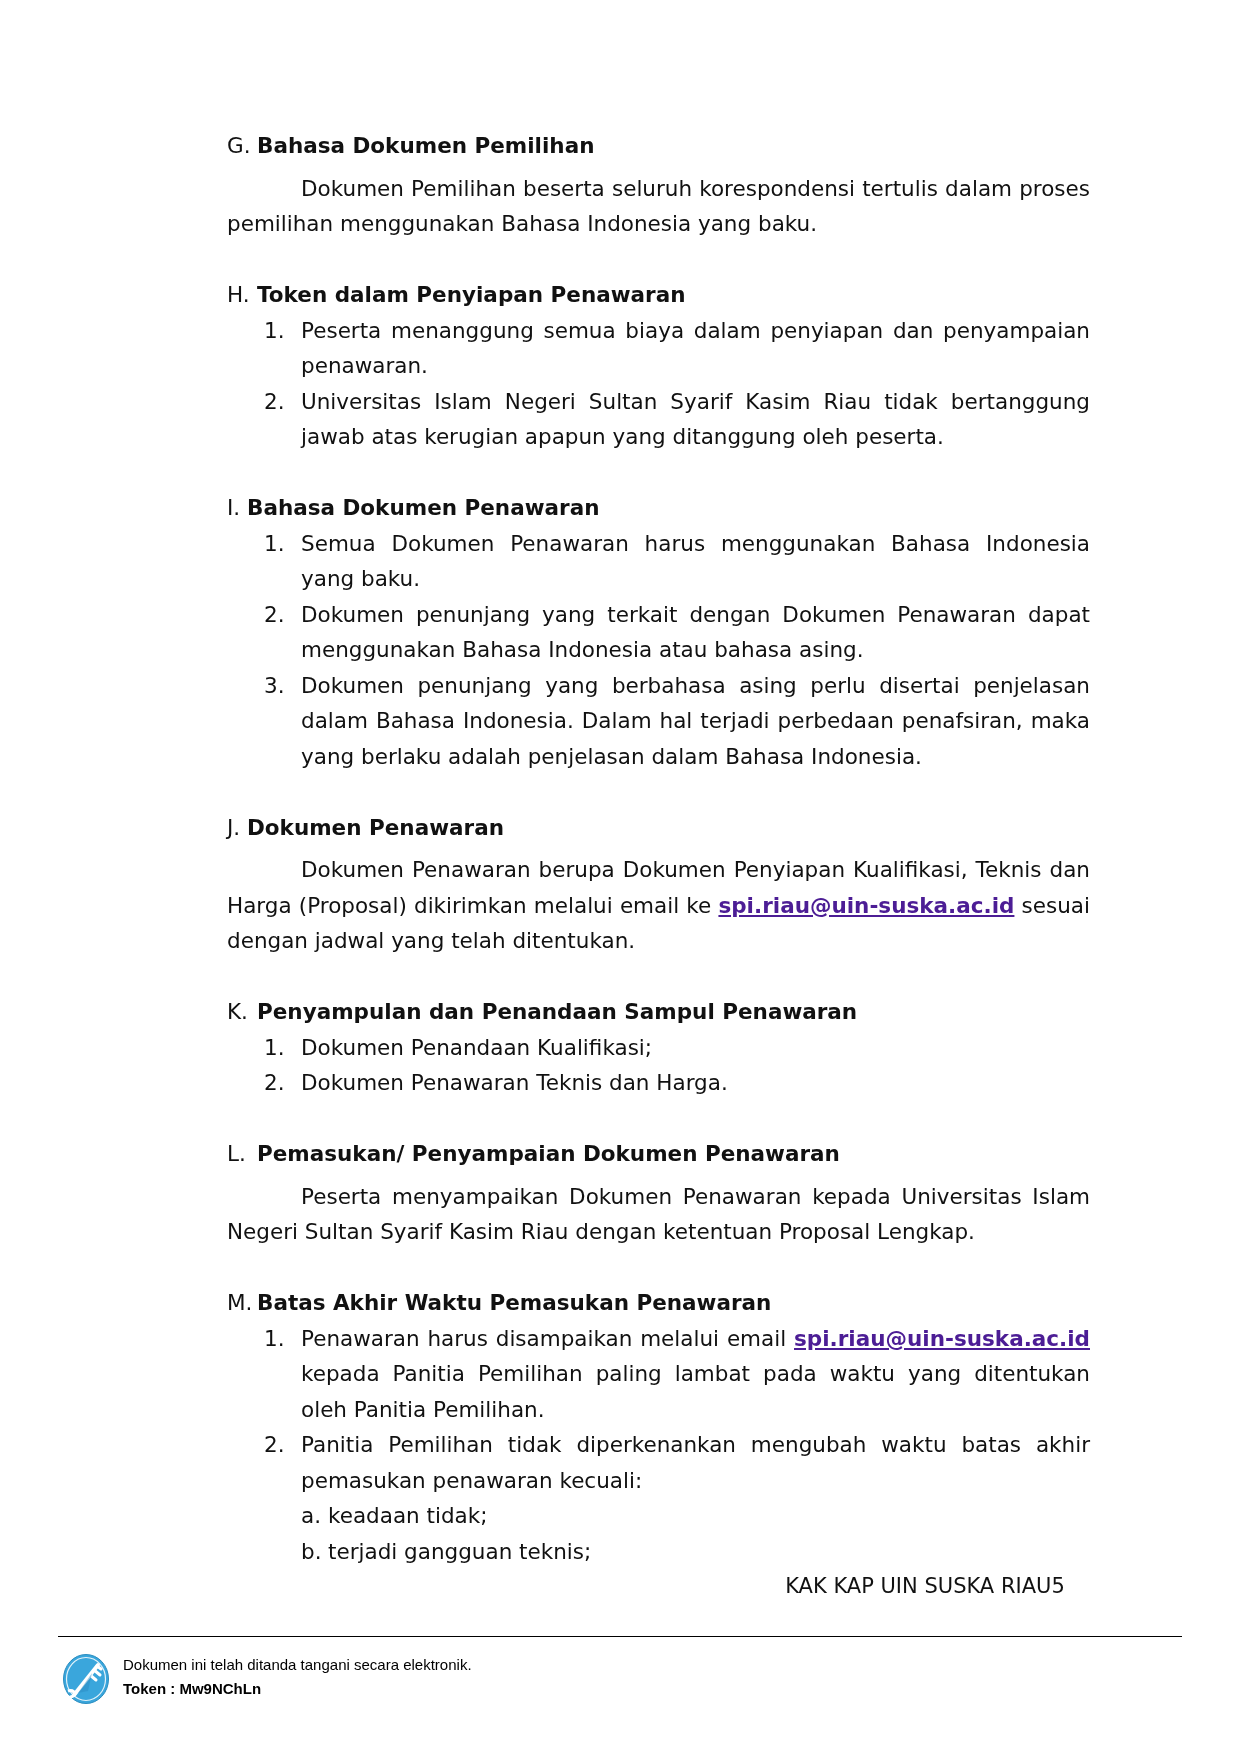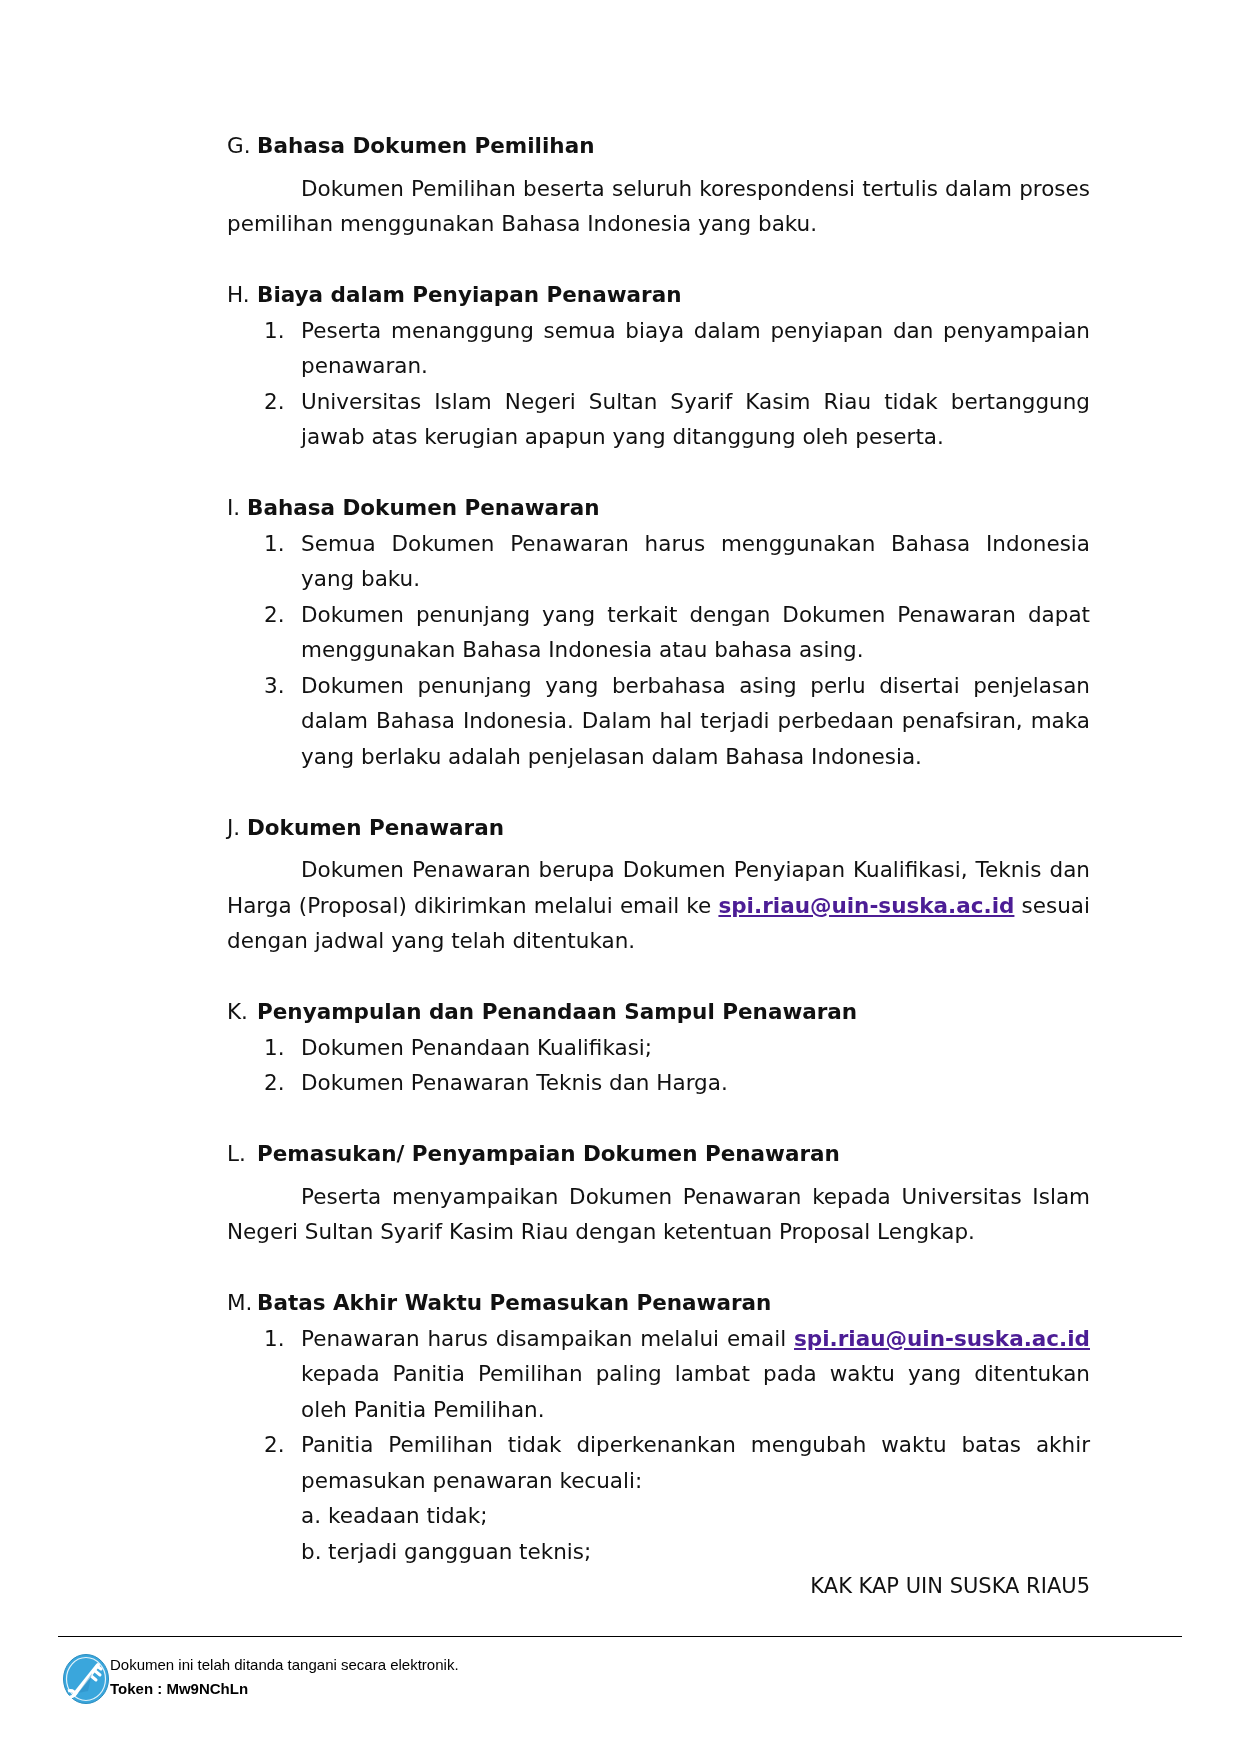--- a/index.html
+++ b/index.html
@@ -16,45 +16,45 @@
   .para.indented { text-indent: 0; padding-left: 74px; }
   ol.items { list-style: none; margin: 0; padding: 0; }
   ol.items > li { display: flex; padding-left: 37px; }
   ol.items > li .num { flex: 0 0 37px; }
   ol.items > li .txt { flex: 1; text-align: justify; }
   ol.sub { list-style: none; margin: 0; padding: 0; }
   ol.sub > li { display: flex; }
   ol.sub > li .num { flex: 0 0 27px; }
   a.email { color: #4c1d95; text-decoration: underline; font-weight: bold; }
   .running-footer { position: absolute; top: 1574px; left: 760px; width: 330px;
-                    font-size: 21px; display: flex; justify-content: flex-end; }
+                    font-size: 21px; display: flex; justify-content: center; }
   .rule { position: absolute; left: 58px; top: 1636px; width: 1124px; height: 0;
           border-top: 1.5px solid #000; }
   .sig { position: absolute; left: 62px; top: 1653px; display: flex; align-items: flex-start; }
   .sig-icon { width: 48px; height: 52px; }
-  .sig-text { font-family: "Liberation Sans", sans-serif; font-size: 15px; line-height: 24px; color: #000; }
+  .sig-text { margin-left: 13px; font-family: "Liberation Sans", sans-serif; font-size: 15px; line-height: 24px; color: #000; }
   .sig-text .token { font-weight: bold; }
 </style>
 </head>
 <body>
 
 <div class="page">
 
   <div class="sec">
     <div class="heading">
       <span class="letter">G.</span>
       <span>Bahasa Dokumen Pemilihan</span>
     </div>
     <div class="para">Dokumen Pemilihan beserta seluruh korespondensi tertulis dalam proses pemilihan menggunakan Bahasa Indonesia yang baku.</div>
   </div>
 
   <div class="sec">
     <div class="heading">
       <span class="letter">H.</span>
-      <span>Biaya dalam Penyiapan Penawaran</span>
+      <span>Token dalam Penyiapan Penawaran</span>
     </div>
     <ol class="items">
       <li>
         <span class="num">1.</span>
         <span class="txt">Peserta menanggung semua biaya dalam penyiapan dan penyampaian penawaran.</span>
       </li>
       <li>
         <span class="num">2.</span>
         <span class="txt">Universitas Islam Negeri Sultan Syarif Kasim Riau tidak bertanggung jawab atas kerugian apapun yang ditanggung oleh peserta.</span>
       </li>

